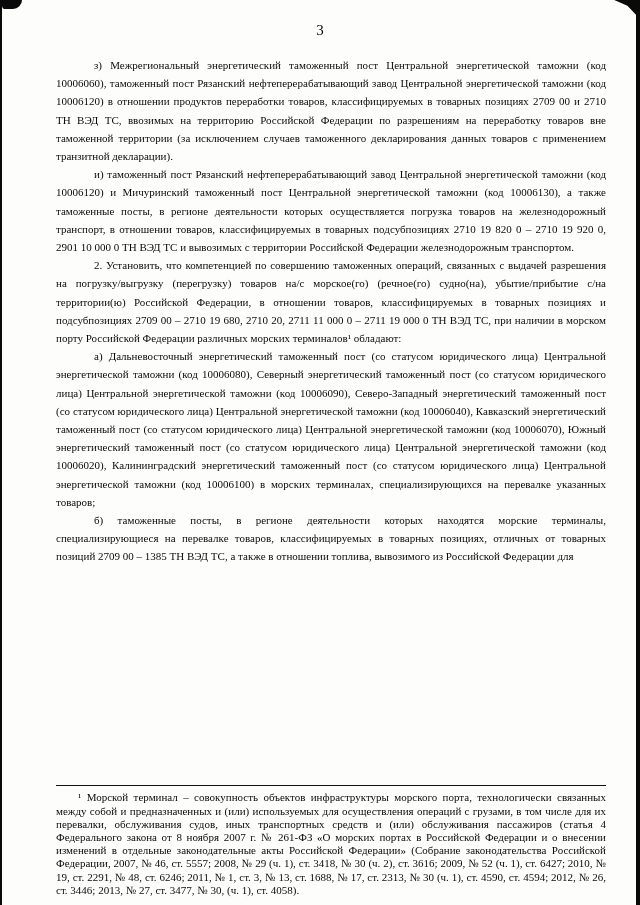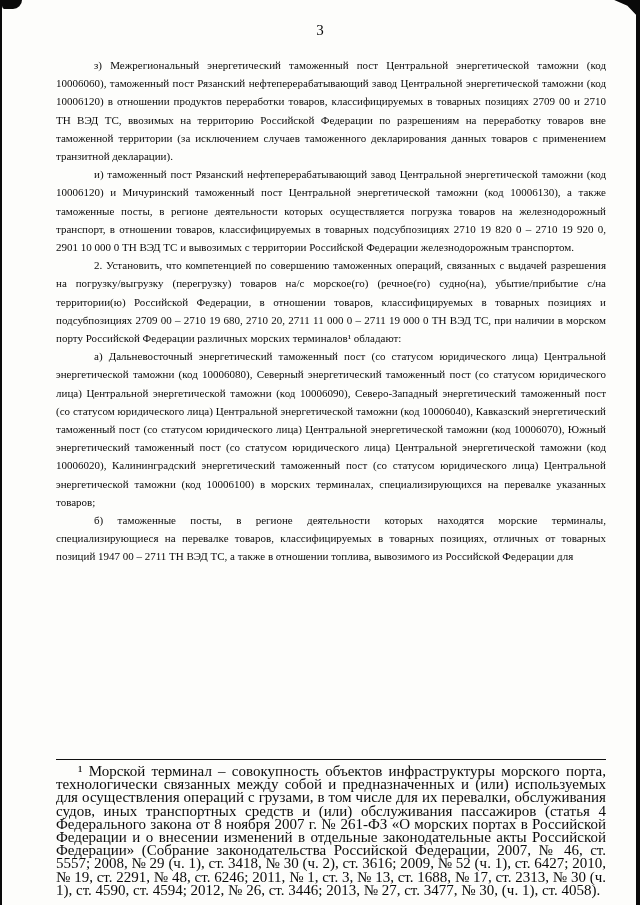--- a/index.html
+++ b/index.html
@@ -59,21 +59,21 @@
   .footnote-area {
     position: absolute;
     left: 56px; right: 34px; bottom: 8px;
   }
   .footnote-rule {
     border-top: 1px solid #111;
     margin-bottom: 5px;
   }
   .footnote-text {
     margin: 0;
-    font-size: 15px;
+    font-size: 11px;
     line-height: 13.2px;
     text-align: justify;
     text-indent: 22px;
   }
 </style>
 </head>
 <body>
 
 <div class="page">
 
@@ -82,21 +82,21 @@
   <div class="corner-tl"></div>
   <div class="corner-tr"></div>
 
   <div class="page-number">3</div>
 
   <div class="content">
     <p class="para">з) Межрегиональный энергетический таможенный пост Центральной энергетической таможни (код 10006060), таможенный пост Рязанский нефтеперерабатывающий завод Центральной энергетической таможни (код 10006120) в отношении продуктов переработки товаров, классифицируемых в товарных позициях 2709 00 и 2710 ТН ВЭД ТС, ввозимых на территорию Российской Федерации по разрешениям на переработку товаров вне таможенной территории (за исключением случаев таможенного декларирования данных товаров с применением транзитной декларации).</p>
     <p class="para">и) таможенный пост Рязанский нефтеперерабатывающий завод Центральной энергетической таможни (код 10006120) и Мичуринский таможенный пост Центральной энергетической таможни (код 10006130), а также таможенные посты, в регионе деятельности которых осуществляется погрузка товаров на железнодорожный транспорт, в отношении товаров, классифицируемых в товарных подсубпозициях 2710 19 820 0 – 2710 19 920 0, 2901 10 000 0 ТН ВЭД ТС и вывозимых с территории Российской Федерации железнодорожным транспортом.</p>
     <p class="para">2. Установить, что компетенцией по совершению таможенных операций, связанных с выдачей разрешения на погрузку/выгрузку (перегрузку) товаров на/с морское(го) (речное(го) судно(на), убытие/прибытие с/на территории(ю) Российской Федерации, в отношении товаров, классифицируемых в товарных позициях и подсубпозициях 2709 00 – 2710 19 680, 2710 20, 2711 11 000 0 – 2711 19 000 0 ТН ВЭД ТС, при наличии в морском порту Российской Федерации различных морских терминалов¹ обладают:</p>
     <p class="para">а) Дальневосточный энергетический таможенный пост (со статусом юридического лица) Центральной энергетической таможни (код 10006080), Северный энергетический таможенный пост (со статусом юридического лица) Центральной энергетической таможни (код 10006090), Северо-Западный энергетический таможенный пост (со статусом юридического лица) Центральной энергетической таможни (код 10006040), Кавказский энергетический таможенный пост (со статусом юридического лица) Центральной энергетической таможни (код 10006070), Южный энергетический таможенный пост (со статусом юридического лица) Центральной энергетической таможни (код 10006020), Калининградский энергетический таможенный пост (со статусом юридического лица) Центральной энергетической таможни (код 10006100) в морских терминалах, специализирующихся на перевалке указанных товаров;</p>
-    <p class="para">б) таможенные посты, в регионе деятельности которых находятся морские терминалы, специализирующиеся на перевалке товаров, классифицируемых в товарных позициях, отличных от товарных позиций 1947 00 – 2711 ТН ВЭД ТС, а также в отношении топлива, вывозимого из Российской Федерации для</p>
+    <p class="para">б) таможенные посты, в регионе деятельности которых находятся морские терминалы, специализирующиеся на перевалке товаров, классифицируемых в товарных позициях, отличных от товарных позиций 2709 00 – 1385 ТН ВЭД ТС, а также в отношении топлива, вывозимого из Российской Федерации для</p>
   </div>
 
   <div class="footnote-area">
     <div class="footnote-rule"></div>
     <p class="footnote-text">¹ Морской терминал – совокупность объектов инфраструктуры морского порта, технологически связанных между собой и предназначенных и (или) используемых для осуществления операций с грузами, в том числе для их перевалки, обслуживания судов, иных транспортных средств и (или) обслуживания пассажиров (статья 4 Федерального закона от 8 ноября 2007 г. № 261-ФЗ «О морских портах в Российской Федерации и о внесении изменений в отдельные законодательные акты Российской Федерации» (Собрание законодательства Российской Федерации, 2007, № 46, ст. 5557; 2008, № 29 (ч. 1), ст. 3418, № 30 (ч. 2), ст. 3616; 2009, № 52 (ч. 1), ст. 6427; 2010, № 19, ст. 2291, № 48, ст. 6246; 2011, № 1, ст. 3, № 13, ст. 1688, № 17, ст. 2313, № 30 (ч. 1), ст. 4590, ст. 4594; 2012, № 26, ст. 3446; 2013, № 27, ст. 3477, № 30, (ч. 1), ст. 4058).</p>
   </div>
 
 </div>
 
 </body></html>

